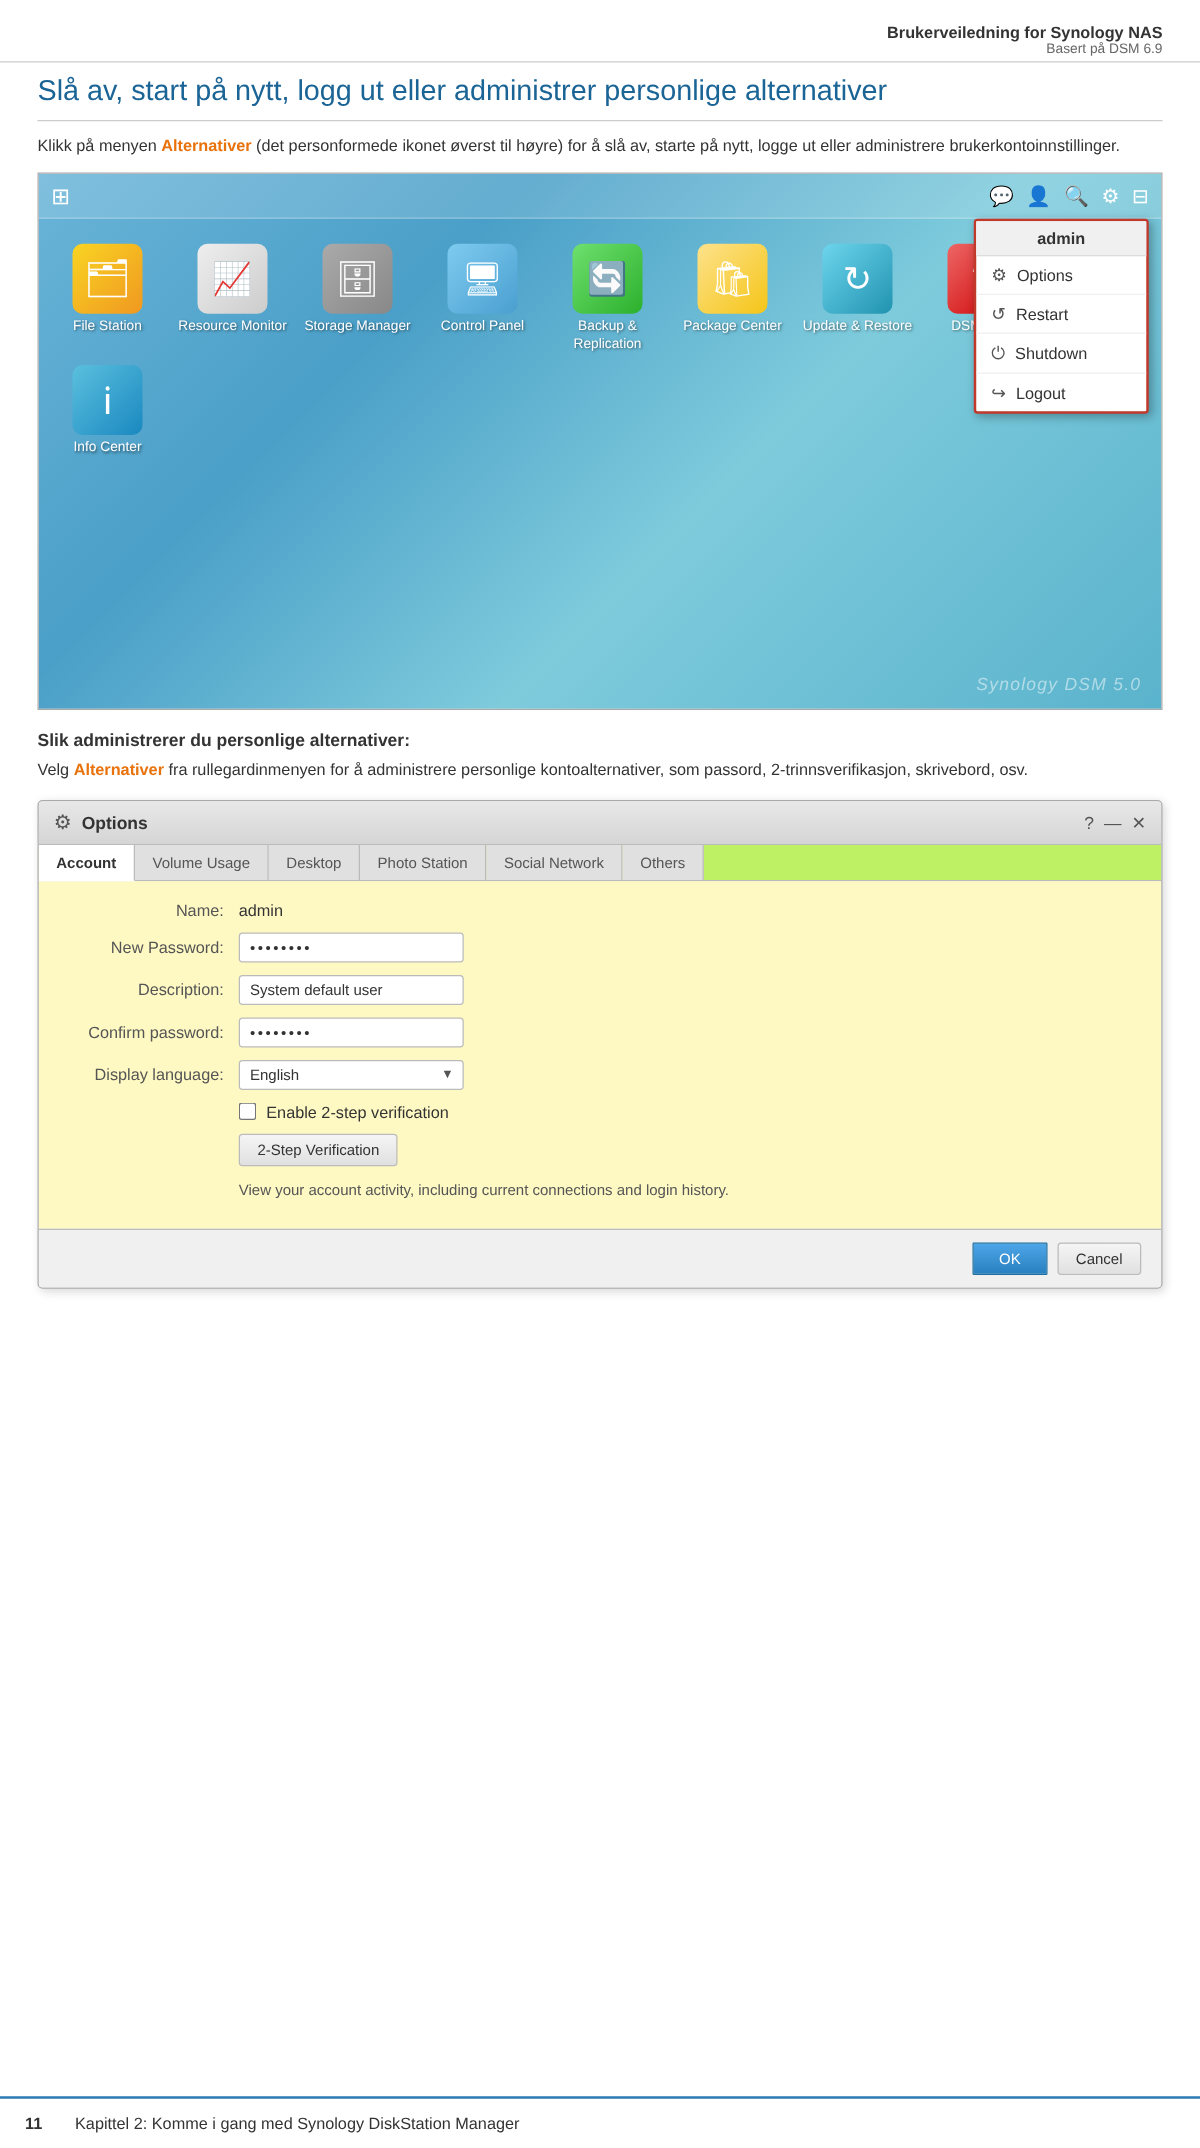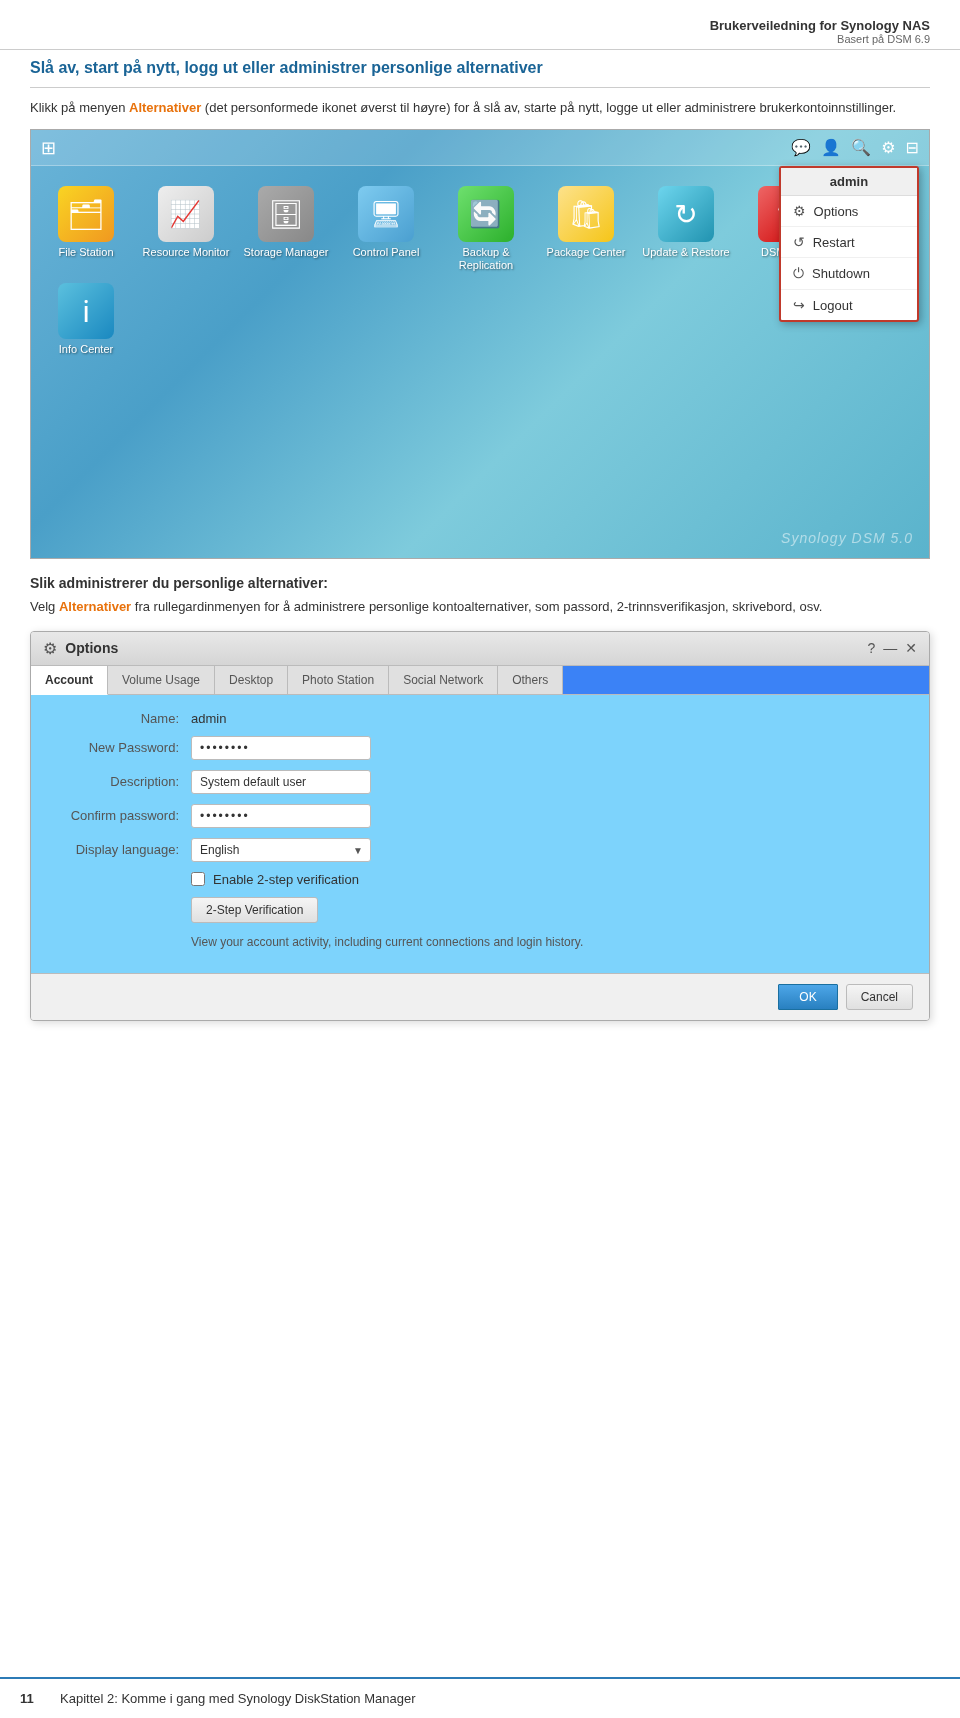--- a/index.html
+++ b/index.html
@@ -27,23 +27,23 @@
       font-size: 11px;
       color: #666;
     }
 
     
     .content {
       padding: 0 30px;
     }
 
     .main-title {
-      font-size: 16px;
+      font-size: 23px;
       color: #1a6496;
-      font-weight: bold;
+      font-weight: normal;
       margin-bottom: 6px;
       line-height: 1.3;
     }
 
     .divider {
       border: none;
       border-top: 1px solid #ccc;
       margin: 8px 0 10px 0;
     }
 
@@ -246,21 +246,21 @@
       display: flex;
       gap: 8px;
       font-size: 14px;
       color: #555;
       cursor: pointer;
     }
 
     
     .dialog-tabs {
       display: flex;
-      background: #3b82f6;
+      background: #bef264;
       border-bottom: 1px solid #bbb;
     }
 
     .dialog-tab {
       padding: 7px 14px;
       font-size: 12px;
       color: #555;
       cursor: pointer;
       border-right: 1px solid #bbb;
       background: #e0e0e0;
@@ -271,21 +271,21 @@
       color: #333;
       font-weight: bold;
       border-bottom: 1px solid #fff;
       margin-bottom: -1px;
       position: relative;
       z-index: 1;
     }
 
     
     .dialog-body {
-      background: #7dd3fc;
+      background: #fef9c3;
       padding: 16px 20px;
     }
 
     .form-row {
       display: flex;
       align-items: center;
       margin-bottom: 10px;
       font-size: 13px;
     }
 

